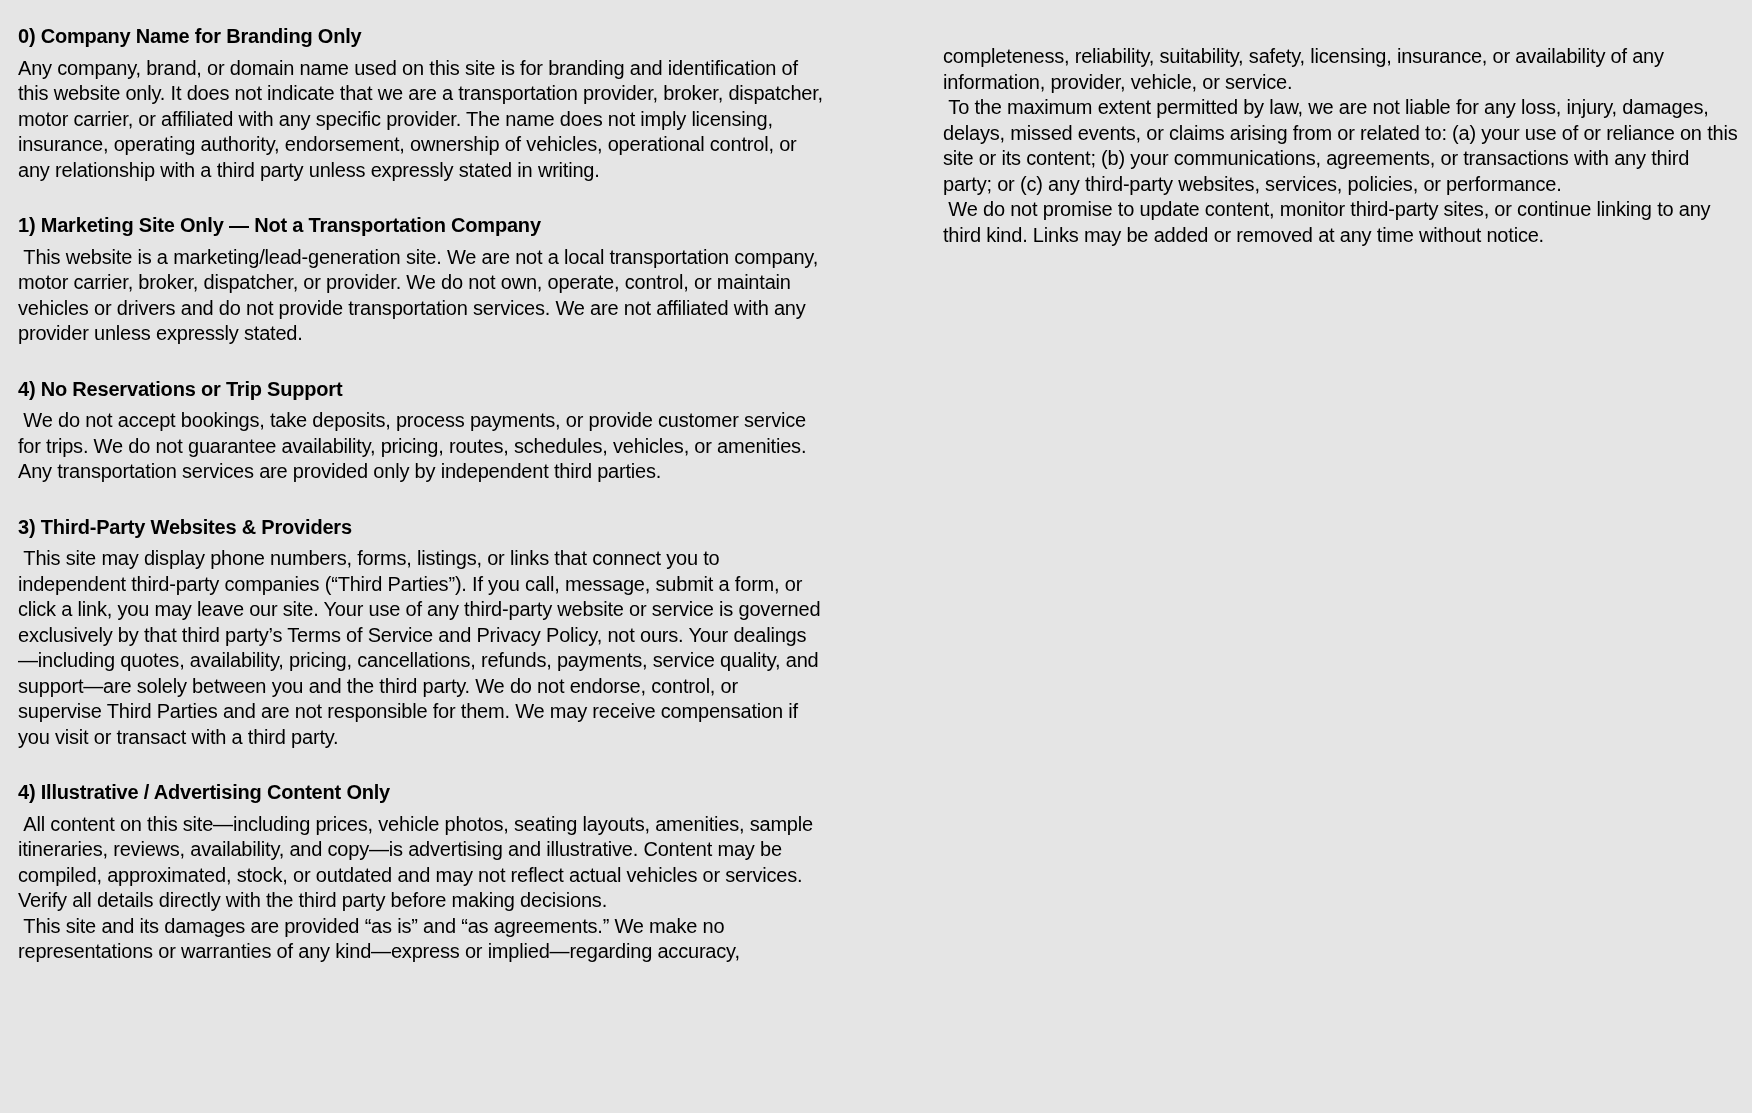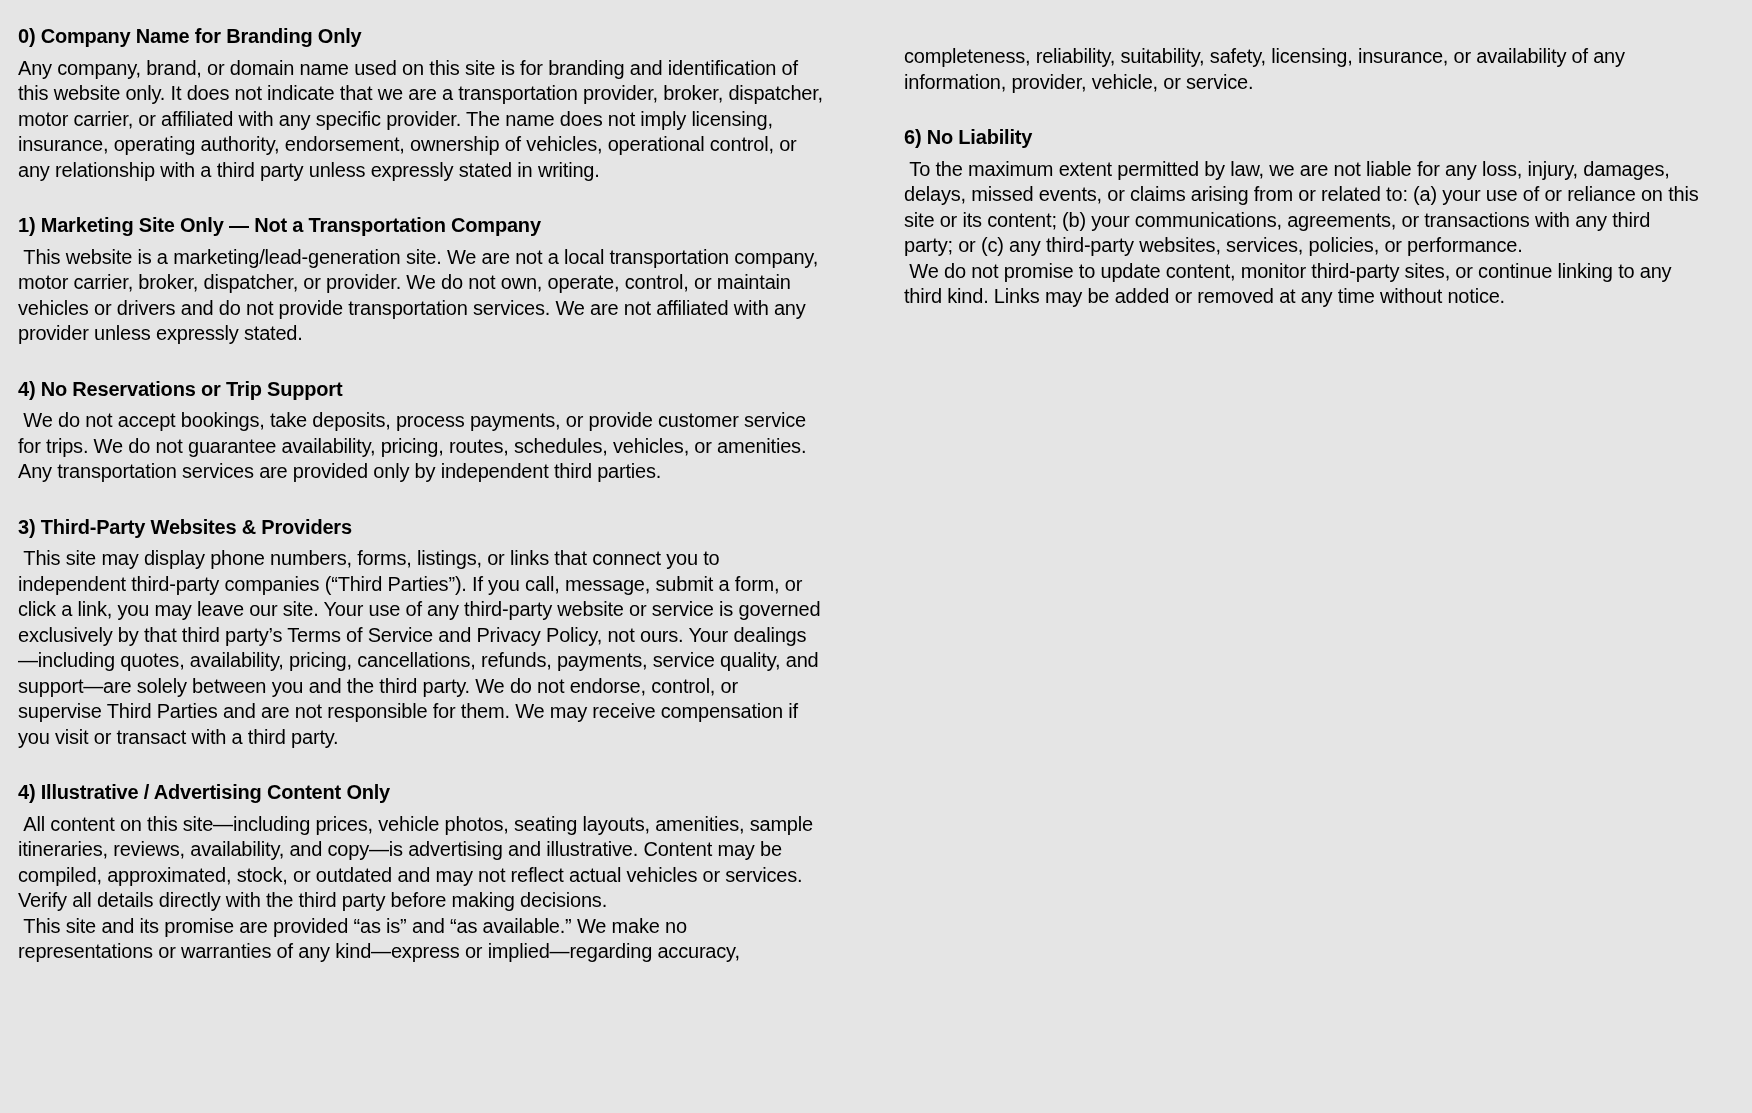--- a/index.html
+++ b/index.html
@@ -18,21 +18,21 @@
   }
   .col {
     position: absolute;
     top: 0;
   }
   .col-left {
     left: 18px;
     width: 806px;
   }
   .col-right {
-    left: 904px;
+    left: 943px;
     top: 44px;
     width: 800px;
   }
   .section { margin: 0; }
   p {
     margin: 0;
     font-size: 20px;
     line-height: 25.5px;
     letter-spacing: -0.2px;
     white-space: pre-wrap;
@@ -64,28 +64,27 @@
       </section>
       <section class="section">
         <p class="heading">3) Third-Party Websites &amp; Providers</p>
         <p class="body"><span class=""> This site may display phone numbers, forms, listings, or links that connect you to </span><span class="b">independent third-party</span><span class=""> companies (“Third Parties”). If you call, message, submit a form, or click a link, you may leave our site. Your use of any third-party website or service is governed </span><span class="b">exclusively</span><span class=""> by that third party’s </span><span class="b">Terms of Service</span><span class=""> and </span><span class="b">Privacy Policy</span><span class="">, </span><span class="b">not ours</span><span class="">. Your dealings—including quotes, availability, pricing, cancellations, refunds, payments, service quality, and support—are </span><span class="b">solely between you and the third party</span><span class="">. We do </span><span class="b">not</span><span class=""> endorse, control, or supervise Third Parties and are </span><span class="b">not responsible</span><span class=""> for them. We may receive compensation if you visit or transact with a third party.</span></p>
       </section>
       <section class="section">
         <p class="heading">4) Illustrative / Advertising Content Only</p>
         <p class="body"><span class=""> All content on this site—including prices, vehicle photos, seating layouts, amenities, sample itineraries, reviews, availability, and copy—is </span><span class="b">advertising and illustrative</span><span class="">. Content may be compiled, approximated, stock, or outdated and may </span><span class="b">not</span><span class=""> reflect actual vehicles or services. Verify all details </span><span class="b">directly with the third party</span><span class=""> before making decisions.</span></p>
       </section>
       <section class="section">
-        <p class="body"><span class=""> This site and its promise are provided </span><span class="b">“as is”</span><span class=""> and </span><span class="b">“as available.”</span><span class=""> We make </span><span class="b">no representations or warranties</span><span class=""> of any kind—express or implied—regarding accuracy,</span></p>
+        <p class="body"><span class=""> This site and its damages are provided </span><span class="b">“as is”</span><span class=""> and </span><span class="b">“as agreements.”</span><span class=""> We make </span><span class="b">no representations or warranties</span><span class=""> of any kind—express or implied—regarding accuracy,</span></p>
       </section>
     </div>
   <div class="col col-right">
       <section class="section">
         <p class="body"><span class="">completeness, reliability, suitability, safety, licensing, insurance, or availability of any information, provider, vehicle, or service.</span></p>
       </section>
       <section class="section">
-        <p class="heading">6) No Liability</p>
         <p class="body"><span class=""> To the maximum extent permitted by law, we are </span><span class="b">not liable</span><span class=""> for any loss, injury, damages, delays, missed events, or claims arising from or related to: (a) your use of or reliance on this site or its content; (b) your communications, agreements, or transactions with any third party; or (c) any third-party websites, services, policies, or performance.</span></p>
       </section>
       <section class="section">
         <p class="body"><span class=""> We </span><span class="b">do not</span><span class=""> promise to update content, monitor third-party sites, or continue linking to any third kind. Links may be added or removed at any time without notice.</span></p>
       </section>
     </div>
 </div>
 
 </body></html>

